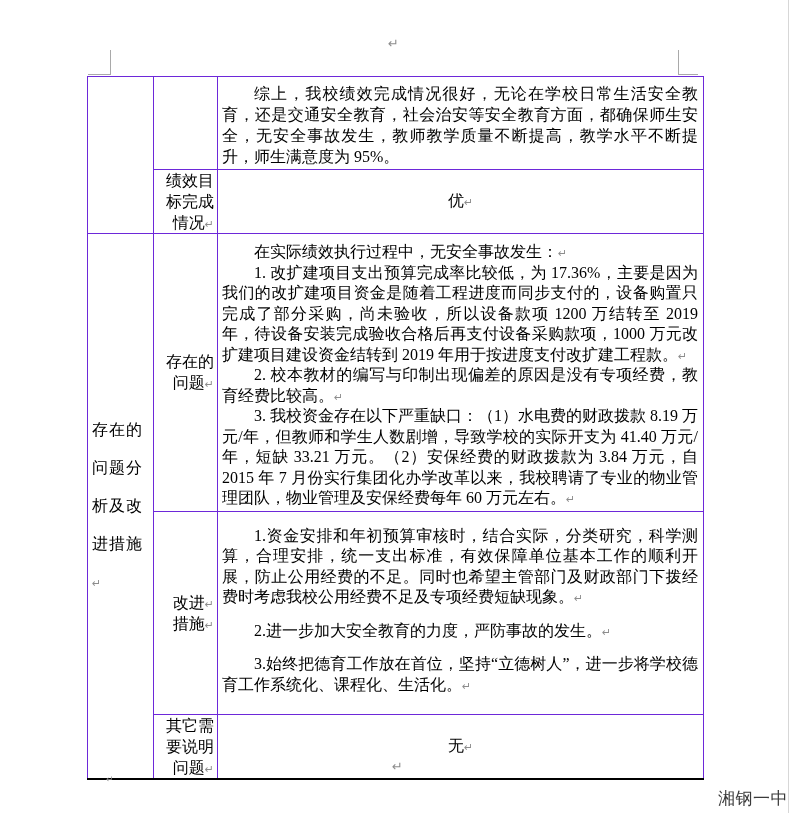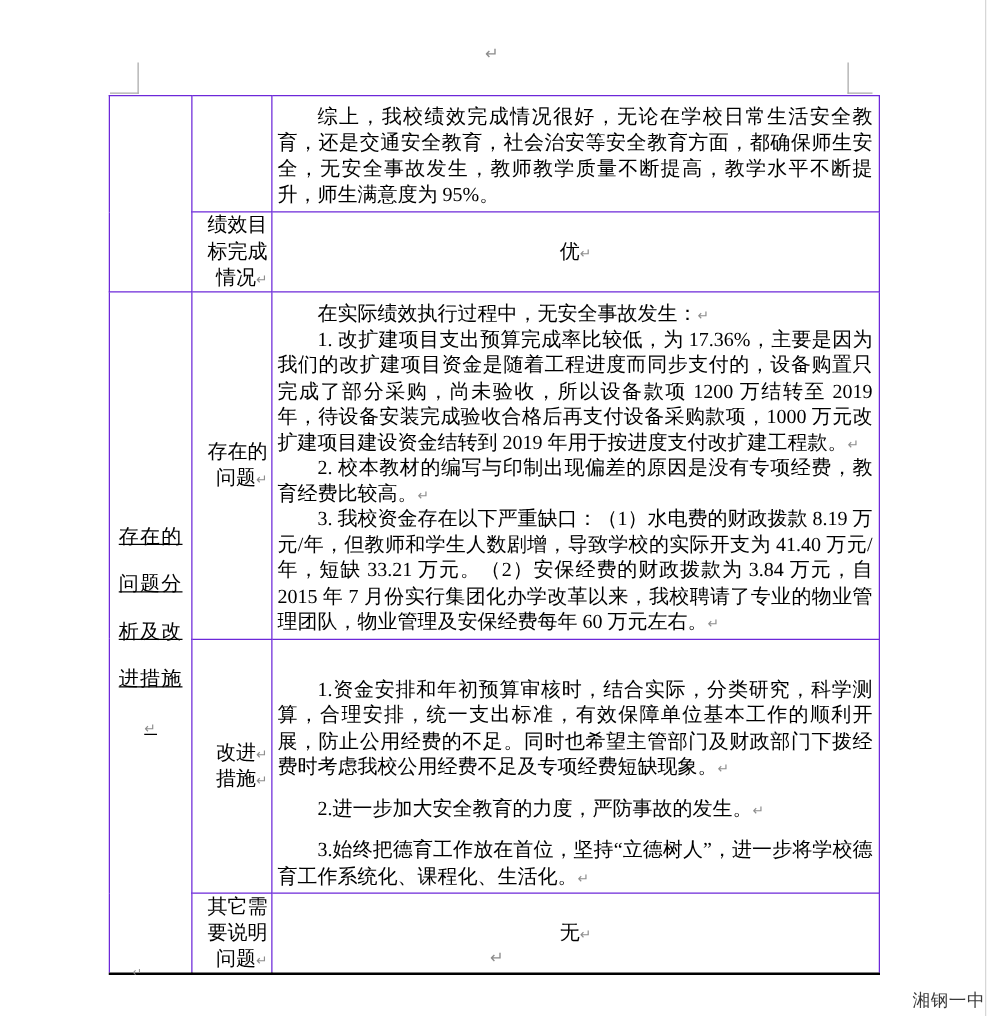--- a/index.html
+++ b/index.html
@@ -46,44 +46,43 @@
   }
   table.main { border: 1px solid #000; border-bottom-width: 2px; }
 
   tr.row-summary     { height: 85px; }
   tr.row-performance { height: 62px; }
   tr.row-problems    { height: 266px; }
   tr.row-measures    { height: 203px; }
   tr.row-other       { height: 61px; }
 
   td.side-cell {
-    text-align: center; vertical-align: middle;
+    vertical-align: middle;
     font-size: 17px; line-height: 38px; letter-spacing: 1px;
     padding: 0 4px;
-    text-decoration: underline;
   }
   td.label-cell {
     text-align: right; vertical-align: middle;
     line-height: 21px; padding: 0 3px;
   }
   td.content-cell {
     vertical-align: top; text-align: justify;
     line-height: 20.5px;
     padding: 3px 5px 2px 4px;
   }
   td.content-cell p { text-indent: 2em; }
   td.summary-cell { padding-top: 6px; line-height: 21px; }
   td.problems-cell { padding-top: 8px; }
-  td.measures-cell { padding-top: 31px; }
+  td.measures-cell { padding-top: 14px; }
   td.measures-cell p + p { margin-top: 13px; }
   td.value-cell { text-align: center; vertical-align: middle; }
 
   .footer-name {
     position: absolute; right: 3px; bottom: 3px;
-    font-size: 14px; color: #3a3a3a; letter-spacing: 0.5px;
+    font-size: 17px; color: #3a3a3a; letter-spacing: 0.5px;
   }
 </style>
 </head>
 <body>
 
 <div class="canvas">
 
   <span class="pmark abs top-mark">↵</span>
 
   <div class="crop tl-v"></div>

